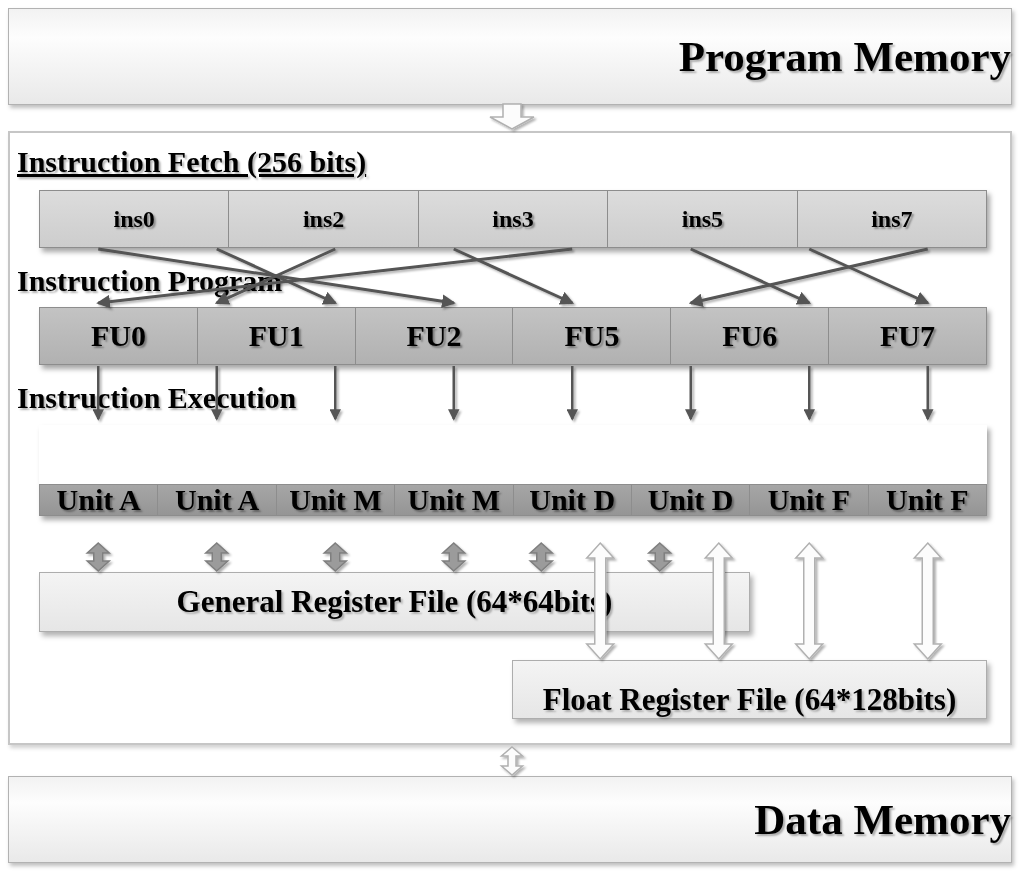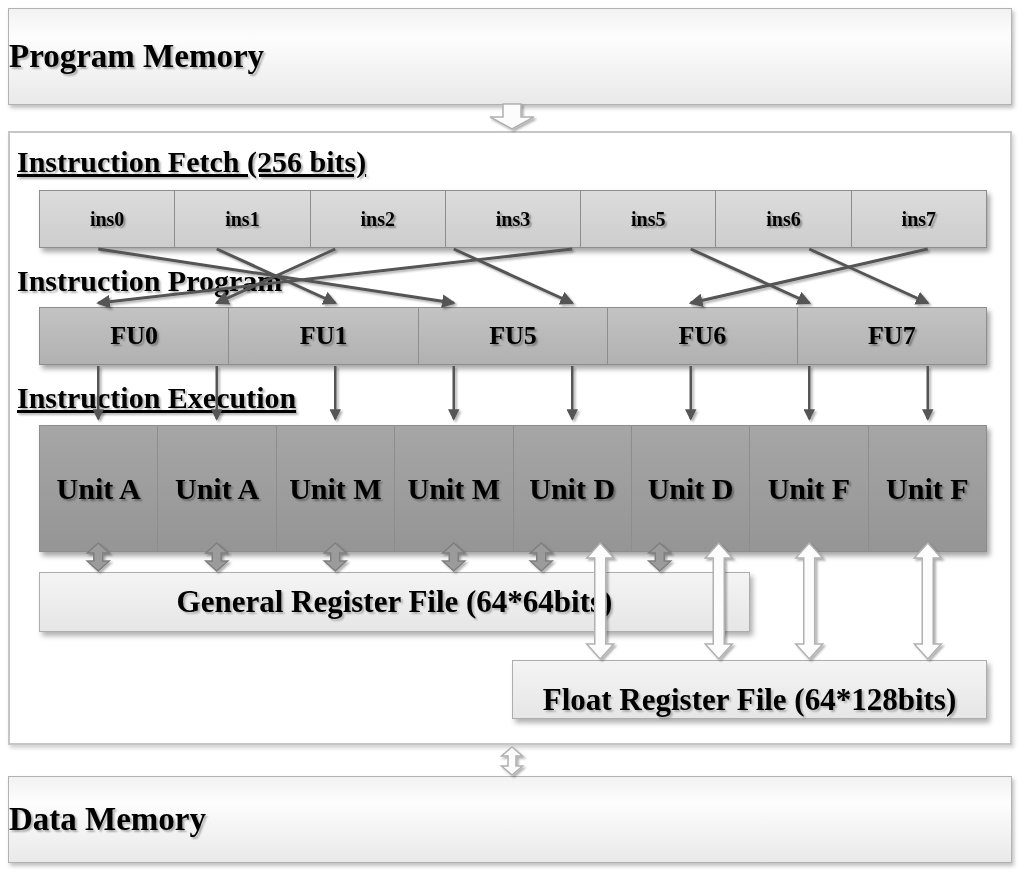--- a/index.html
+++ b/index.html
@@ -2,31 +2,31 @@
 <html><head>
 <meta charset="utf-8">
 <style>
   html,body{margin:0;padding:0;background:#fff;}
   .page{position:relative;width:1024px;height:874px;background:#fff;overflow:hidden;
         font-family:"Liberation Serif","DejaVu Serif",serif;font-weight:bold;color:#000;}
   .abs{position:absolute;}
   .membox{border:1px solid #b2b2b2;
           background:linear-gradient(180deg,#f2f2f2 0%,#fdfdfd 30%,#e9e9e9 100%);
           box-shadow:2px 3px 4px rgba(0,0,0,0.25);
-          display:flex;align-items:center;justify-content:flex-start;
-          font-size:33px;text-shadow:2px 2px 2px rgba(0,0,0,0.3);}
+          display:flex;align-items:center;justify-content:flex-end;
+          font-size:43px;text-shadow:2px 2px 2px rgba(0,0,0,0.3);}
   .mainbox{border:2px solid #c6c6c6;background:#fff;box-shadow:2px 3px 4px rgba(0,0,0,0.18);}
   .seclabel{font-size:30px;white-space:nowrap;text-shadow:2px 2px 2px rgba(0,0,0,0.3);line-height:1;}
   .row{display:flex;box-shadow:3px 4px 5px rgba(0,0,0,0.35);}
   .cell{flex:1;display:flex;align-items:center;justify-content:center;
         border:1px solid #8d8d8d;margin-left:-1px;line-height:1;
         text-shadow:2px 2px 2px rgba(0,0,0,0.35);}
   .cell:first-child{margin-left:0;}
-  .ins-row .cell{background:linear-gradient(180deg,#dcdcdc,#cdcdcd);font-size:20px;}
-  .fu-row .cell{background:linear-gradient(180deg,#c3c3c3,#b1b1b1);font-size:26px;}
+  .ins-row .cell{background:linear-gradient(180deg,#dcdcdc,#cdcdcd);font-size:24px;}
+  .fu-row .cell{background:linear-gradient(180deg,#c3c3c3,#b1b1b1);font-size:30px;}
   .unit-row .cell{background:linear-gradient(180deg,#a6a6a6,#959595);font-size:30px;}
   .regbox{border:1px solid #adadad;
           background:linear-gradient(180deg,#f4f4f4,#e6e6e6);
           box-shadow:3px 4px 5px rgba(0,0,0,0.3);
           display:flex;align-items:center;justify-content:center;
           font-size:31px;text-shadow:2px 2px 2px rgba(0,0,0,0.25);}
   svg.overlay{position:absolute;left:0;top:0;pointer-events:none;}
 </style>
 </head>
 <body>
@@ -34,41 +34,40 @@
 <div class="page">
 
   <div class="abs membox" style="left:8px;top:8px;width:1002px;height:95px;">
     <span>Program Memory</span>
   </div>
 
   <div class="abs mainbox" style="left:8px;top:131px;width:1000px;height:610px;"></div>
 
   <div class="abs seclabel" style="left:17px;top:147px;text-decoration:underline;">Instruction Fetch (256 bits)</div>
   <div class="abs seclabel" style="left:17px;top:266px;">Instruction Program</div>
-  <div class="abs seclabel" style="left:17px;top:383px;text-decoration:underline;">Instruction Execution</div>
+  <div class="abs seclabel" style="left:17px;top:383px;">Instruction Execution</div>
 
   <div class="abs row ins-row" style="left:39px;top:190px;width:948px;height:58px;">
     <div class="cell">ins0</div>
-    <div class="cell">ins1</div>
     <div class="cell">ins2</div>
     <div class="cell">ins3</div>
     <div class="cell">ins5</div>
-    <div class="cell">ins6</div>
     <div class="cell">ins7</div>
   </div>
 
   <div class="abs row fu-row" style="left:39px;top:307px;width:948px;height:58px;">
     <div class="cell">FU0</div>
     <div class="cell">FU1</div>
+    <div class="cell">FU2</div>
     <div class="cell">FU5</div>
     <div class="cell">FU6</div>
     <div class="cell">FU7</div>
   </div>
 
-  <div class="abs row unit-row" style="left:39px;top:425px;width:948px;height:127px;">
+  <div class="abs row unit-row" style="left:39px;top:425px;width:948px;height:91px;align-items:flex-end;">
     <div class="cell">Unit A</div>
     <div class="cell">Unit A</div>
     <div class="cell">Unit M</div>
     <div class="cell">Unit M</div>
     <div class="cell">Unit D</div>
     <div class="cell">Unit D</div>
     <div class="cell">Unit F</div>
     <div class="cell">Unit F</div>
   </div>
 

